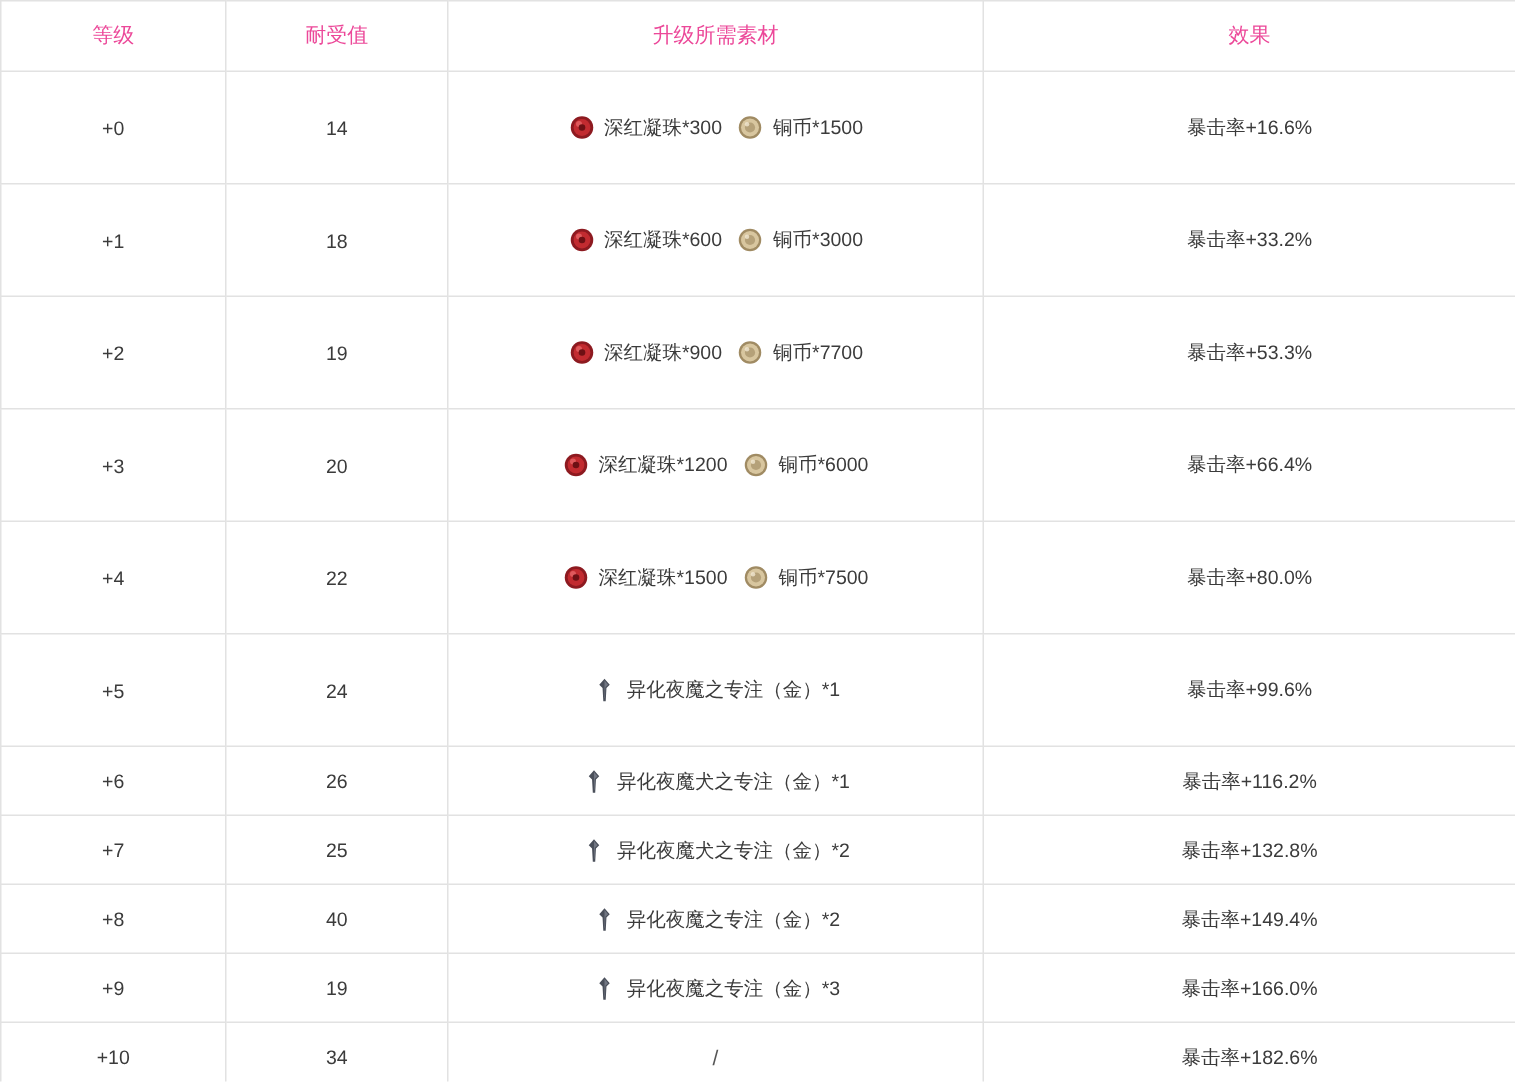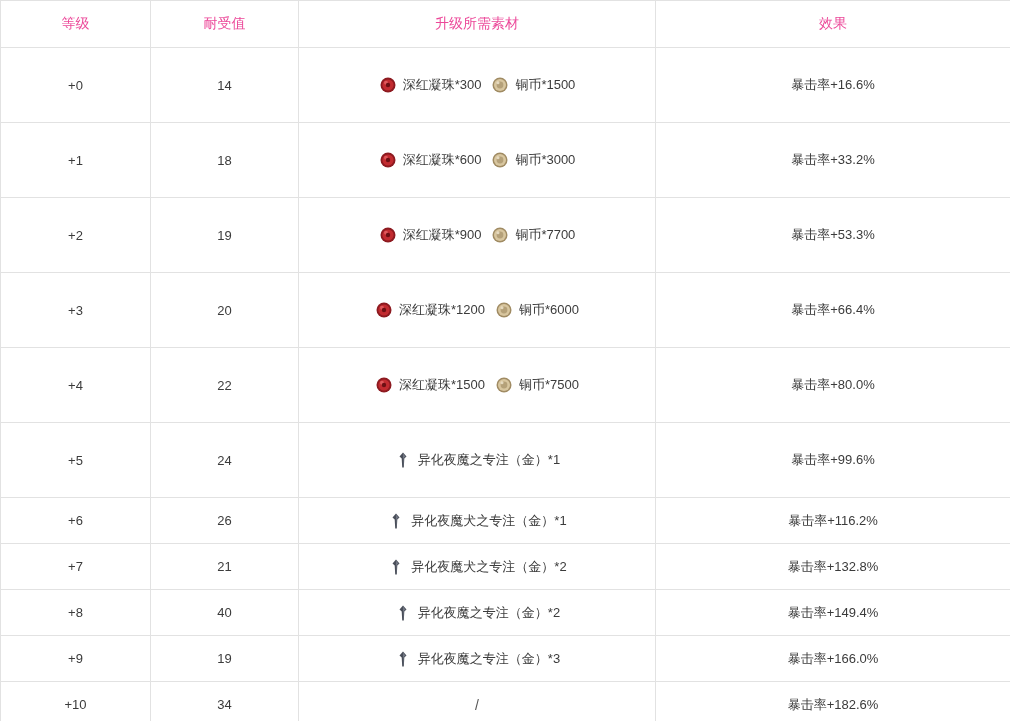--- a/index.html
+++ b/index.html
@@ -284,21 +284,21 @@
                 </svg>
               </span>
               <span class="mat-label">异化夜魔犬之专注（金）*1</span>
             </div>
           </div>
         </td>
         <td class="eff-cell">暴击率+116.2%</td>
       </tr>
       <tr class="short">
         <td class="level-cell">+7</td>
-        <td class="dur-cell">21</td>
+        <td class="dur-cell">25</td>
         <td>
           <div class="mat-list">
             <div class="mat-row">
               <span class="icon">
                 <svg viewBox="0 0 18 18">
                   <path d="M9 1.5 L12.5 5.5 L10.3 7.6 L9.8 16.5 L8.2 16.5 L7.7 7.6 L5.5 5.5 Z" fill="#4a4f5a"></path>
                   <path d="M9 2.6 L11.4 5.5 L9.6 7.2 L9.3 14.5 L9 14.5 Z" fill="#7a808c" opacity="0.8"></path>
                 </svg>
               </span>
               <span class="mat-label">异化夜魔犬之专注（金）*2</span>

